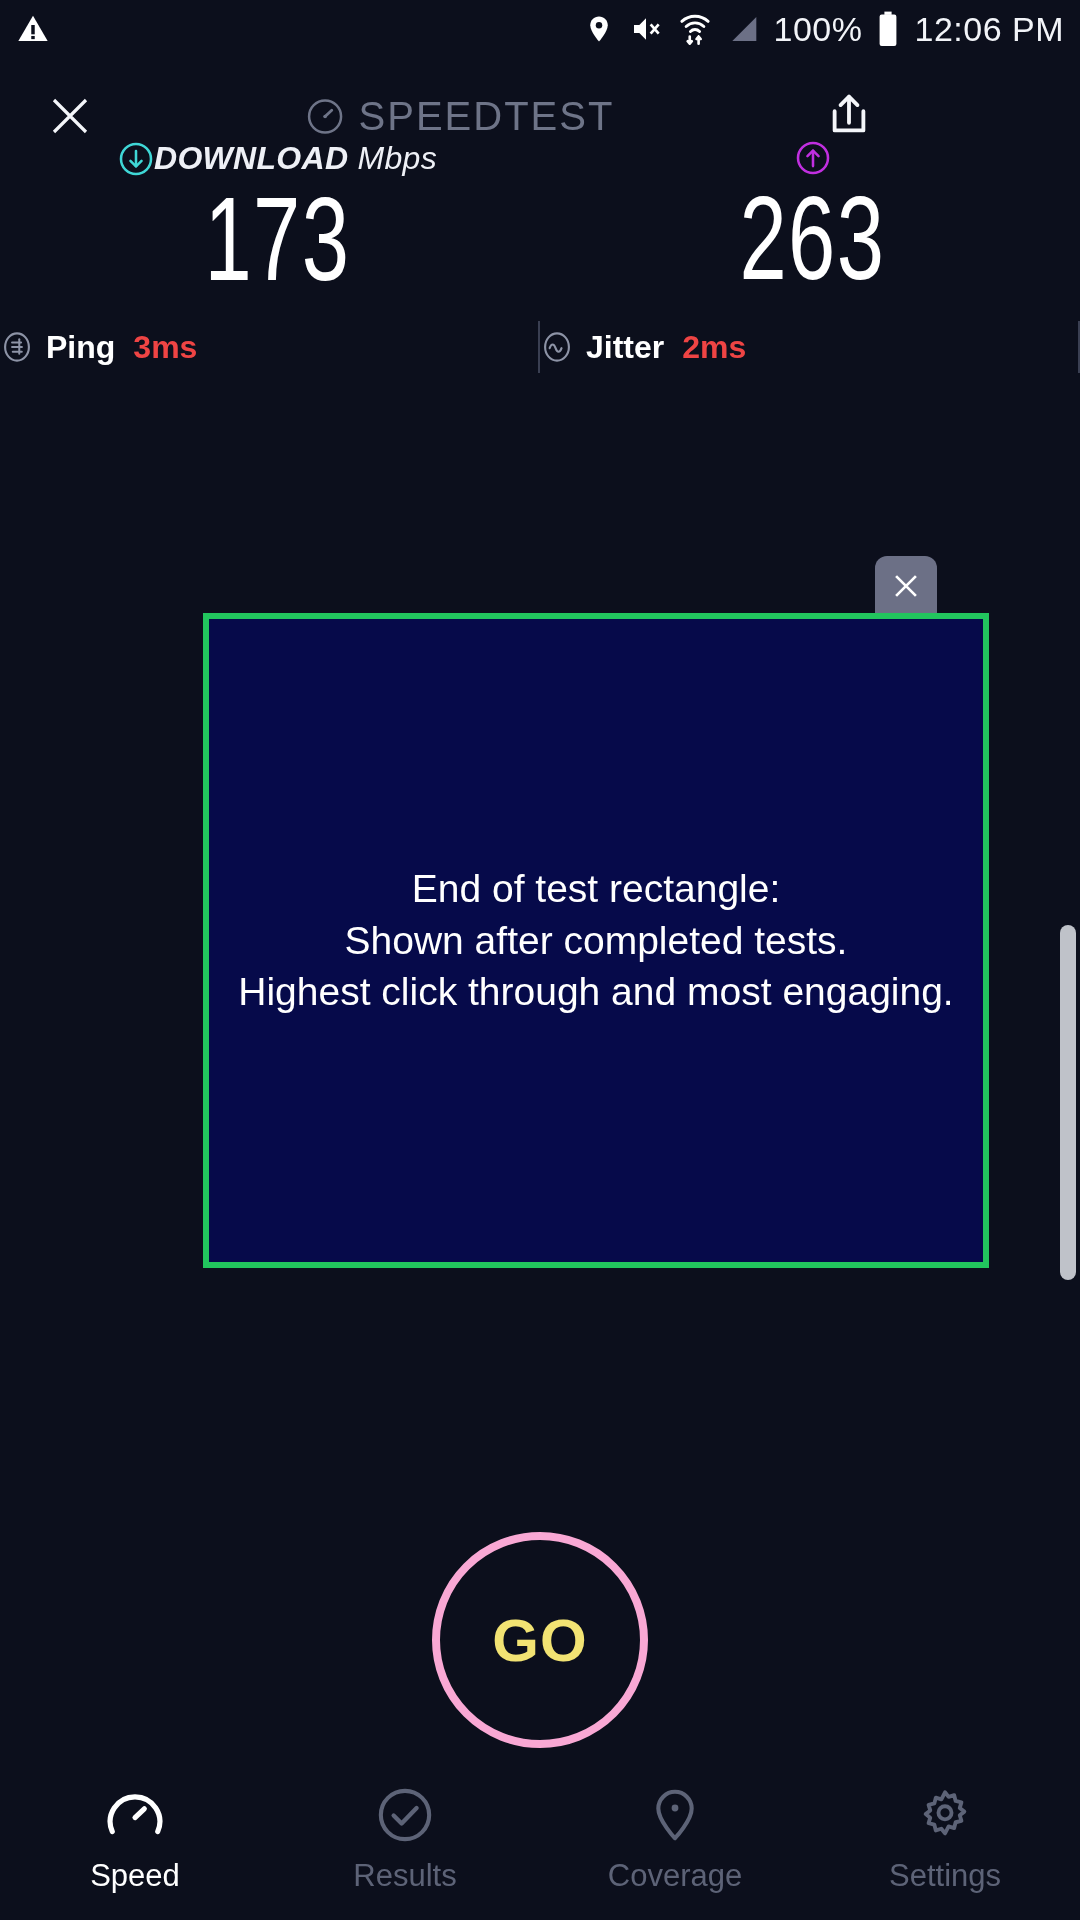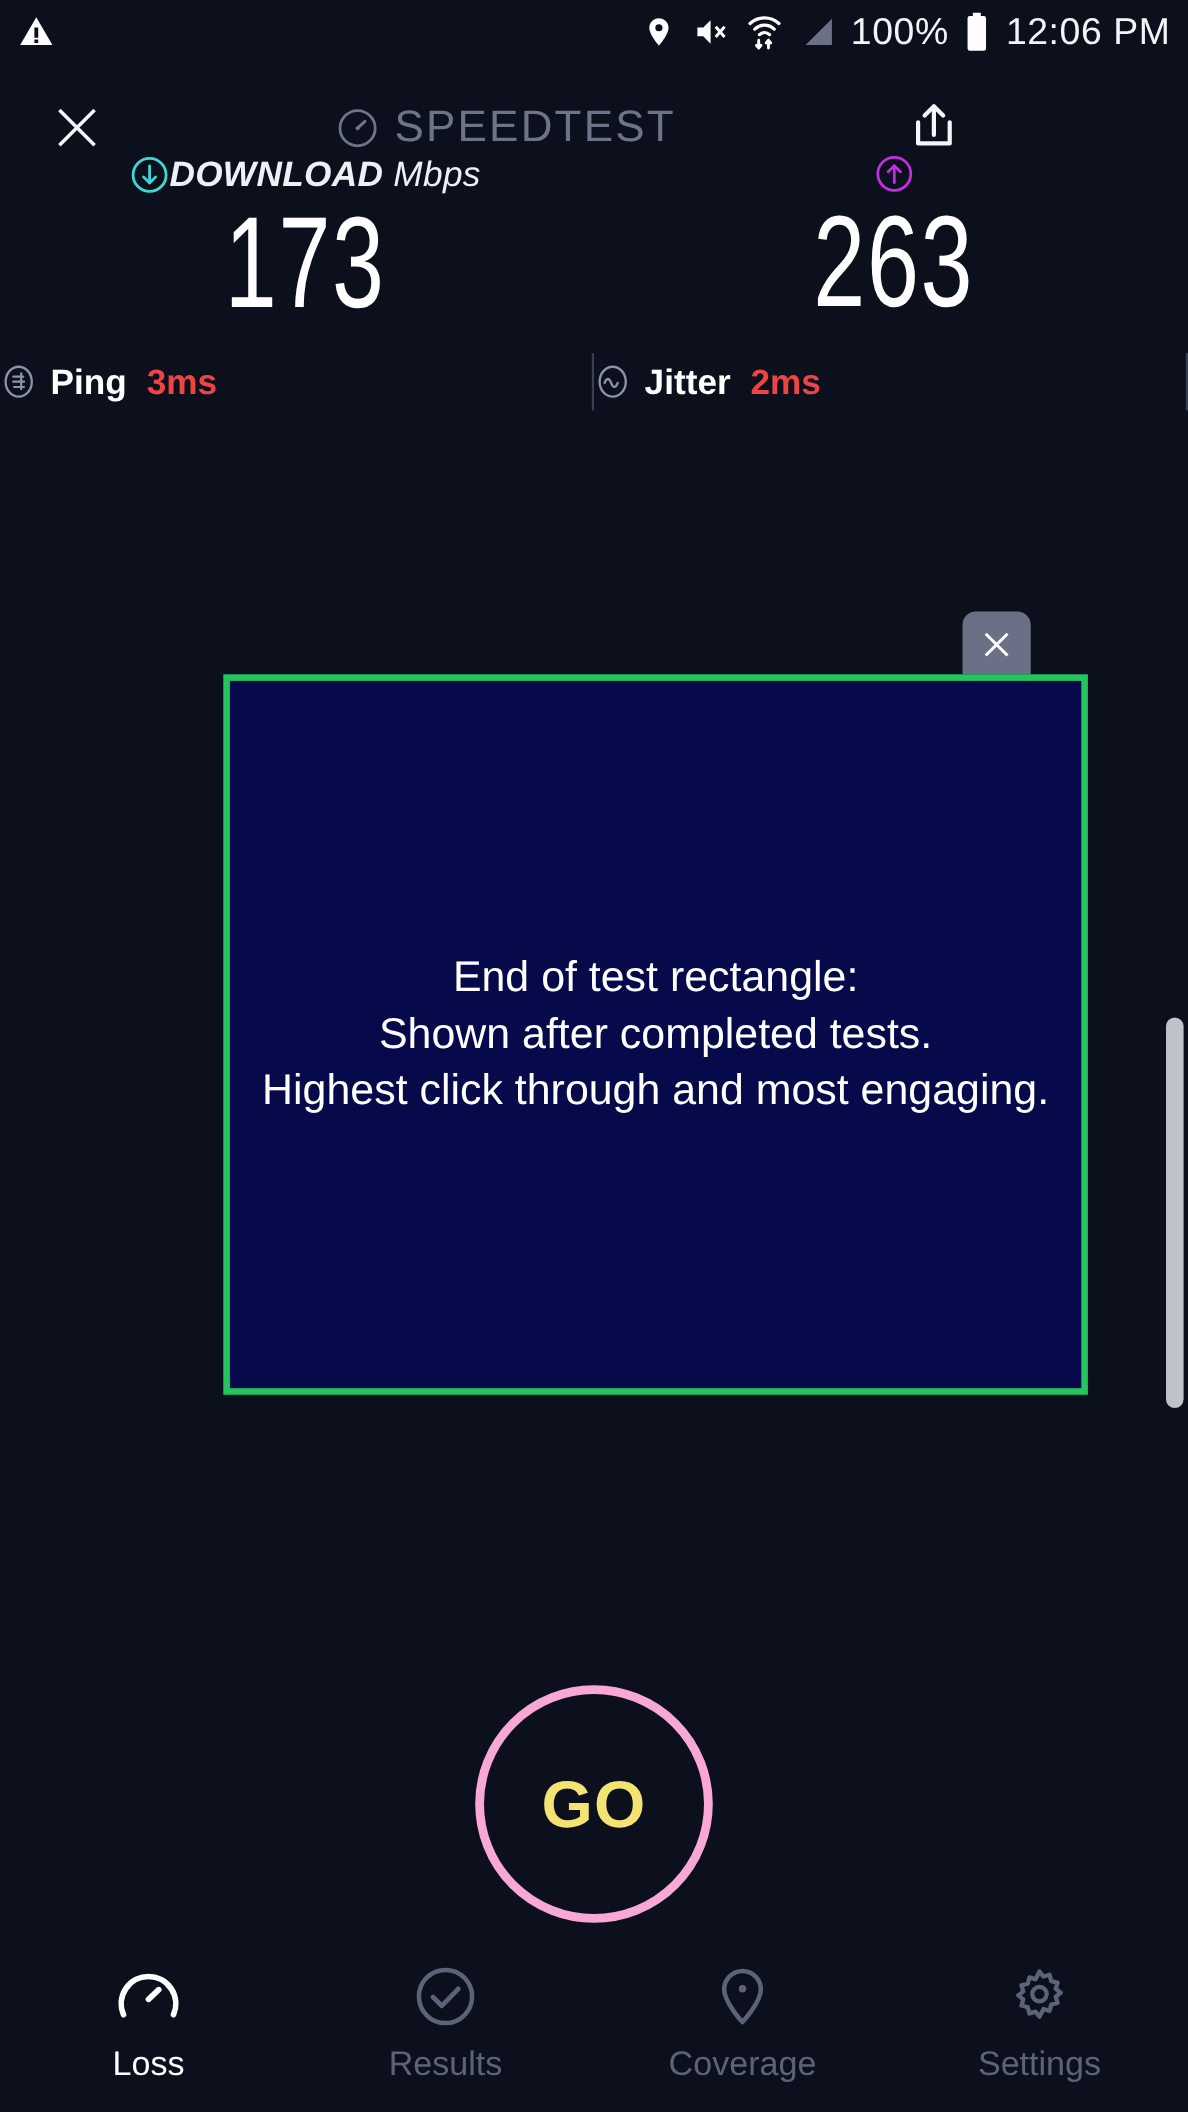--- a/index.html
+++ b/index.html
@@ -345,21 +345,21 @@
 
   <div class="navbar">
 
     <div class="nav-item active">
       <span>
         <svg class="svg-ic" width="62" height="58" viewBox="0 0 24 22">
           <path d="M3.2 17.4A9.6 9.6 0 1 1 20.8 17.4" stroke="#ffffff" stroke-width="2" fill="none" stroke-linecap="round"></path>
           <path d="M12 12 L15.6 8.6" stroke="#ffffff" stroke-width="2" fill="none" stroke-linecap="round"></path>
         </svg>
       </span>
-      <span class="nav-label">Loss</span>
+      <span class="nav-label">Speed</span>
     </div>
 
     <div class="nav-item">
       <span>
         <svg class="svg-ic" width="62" height="58" viewBox="0 0 24 24">
           <circle cx="12" cy="12" r="10" stroke="#5d6377" stroke-width="1.7" fill="none"></circle>
           <path d="M7.3 12.2 L10.6 15.5 L16.8 9.1" stroke="#5d6377" stroke-width="1.8" fill="none" stroke-linecap="round" stroke-linejoin="round"></path>
         </svg>
       </span>
       <span class="nav-label">Results</span>

